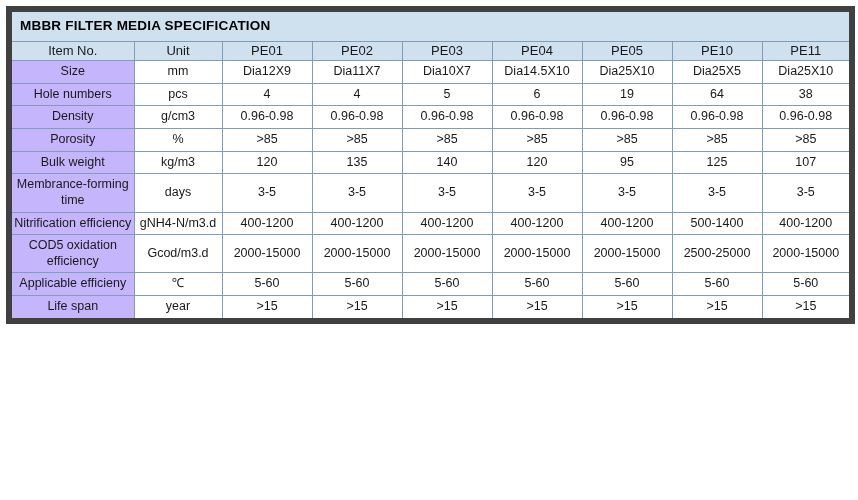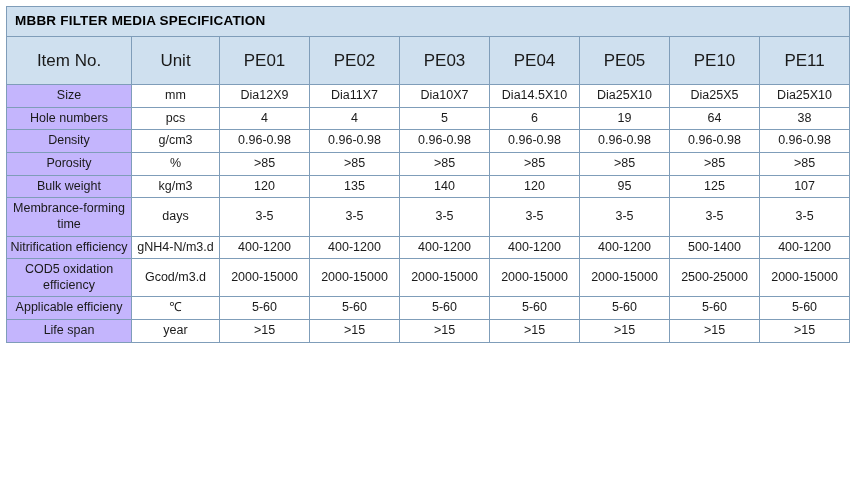--- a/index.html
+++ b/index.html
@@ -16,21 +16,21 @@
   #spec-wrap {
     width: 858px;
     height: 500px;
     box-sizing: border-box;
     padding: 6px 6px 4px 6px;
   }
   table.spec {
     border-collapse: collapse;
     width: 680px;
     table-layout: fixed;
-    border: 1px solid #404040;
+    border: 6px solid #404040;
   }
   table.spec td, table.spec th {
     border: 1px solid #7f9db9;
     font-size: 12.5px;
     color: #1a1a1a;
     text-align: center;
     vertical-align: middle;
     padding: 3px 2px;
     line-height: 1.25;
     font-weight: normal;
@@ -43,22 +43,22 @@
     font-weight: bold;
     font-size: 13.5px;
     padding: 6px 8px;
     letter-spacing: 0.2px;
     color: #000000;
   }
   
   tr.header-row td {
     background: #cfe0ef;
     font-weight: normal;
-    font-size: 17px;
-    padding: 13px 2px;
+    font-size: 13px;
+    padding: 1px 2px;
   }
   tr.header-row td.rowhead {
     font-weight: normal;
   }
   
   td.rowhead {
     background: #c4b5fd;
     font-size: 12.5px;
     padding: 5px 3px;
   }

